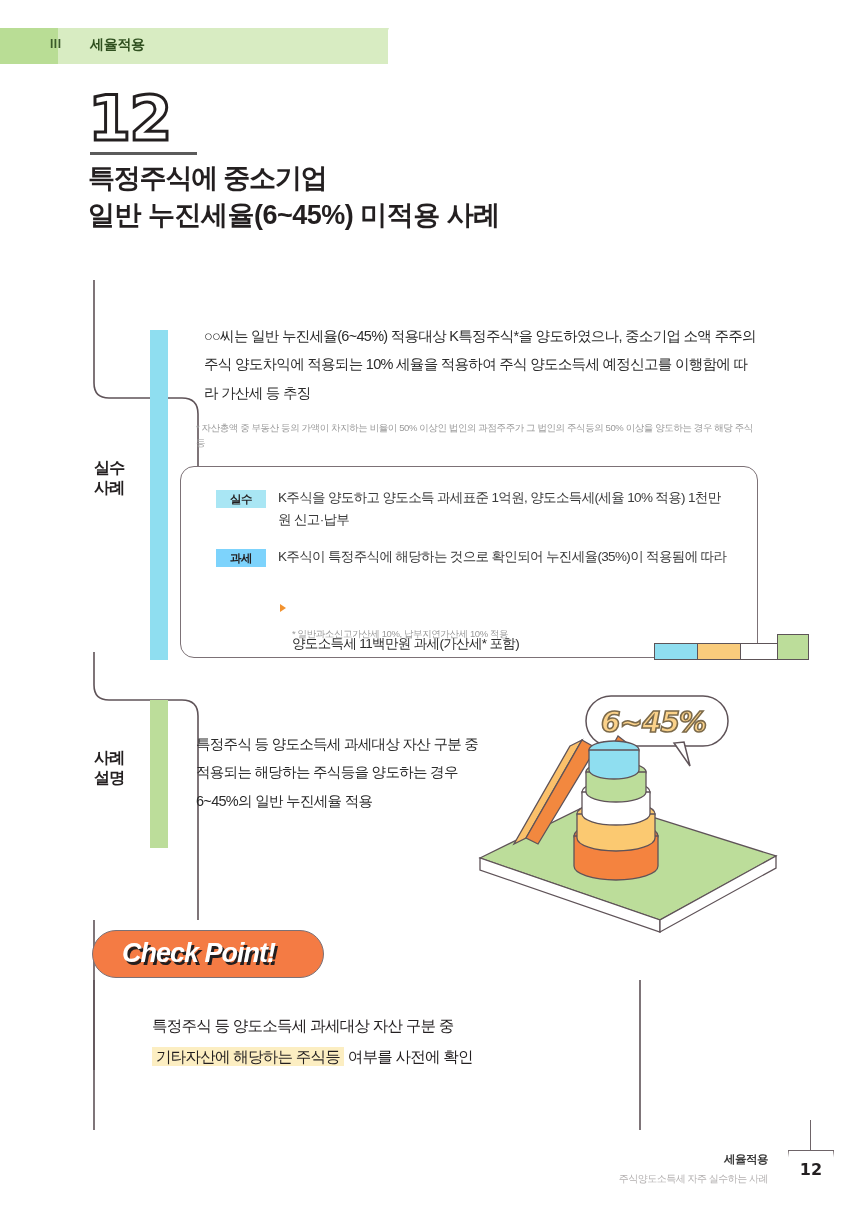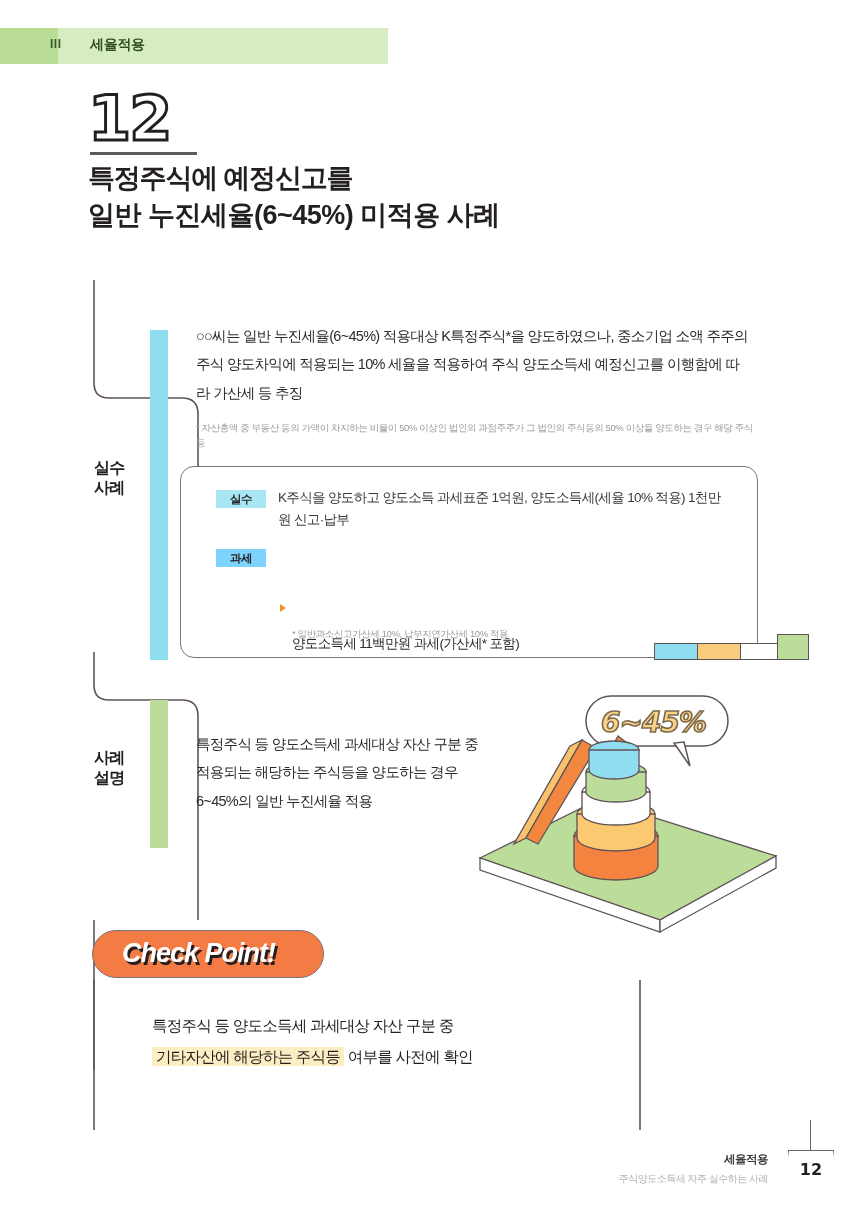--- a/index.html
+++ b/index.html
@@ -181,21 +181,21 @@
     <div class="hdr-light"></div>
     <div class="hdr-corner"></div>
     <div class="hdr-num">III</div>
     <div class="hdr-title">세율적용</div>
   </div>
 
   <div class="bignum">12</div>
   <div class="bignum-rule"></div>
 
   <div class="title">
-    <div>특정주식에 예정신고를</div>
+    <div>특정주식에 중소기업</div>
     <div class="l2">일반 누진세율(6~45%) 미적용 사례</div>
   </div>
 
   <svg class="conn" style="left:80px; top:280px; width:700px; height:850px;" viewBox="0 0 700 850">
 
     <path d="M 14 0 L 14 103 Q 14 118 29 118 L 102 118 Q 118 118 118 134 L 118 370"></path>
 
     <path d="M 118 370 L 560 370 L 700 370"></path>
 
     <path d="M 14 372 L 14 405 Q 14 420 29 420 L 102 420 Q 118 420 118 436 L 118 640"></path>
@@ -205,30 +205,31 @@
     <path d="M 14 700 L 14 855"></path>
     <path d="M 14 855 L 560 855 L 560 700"></path>
   </svg>
 
   <div class="sec-label" style="left:94px; top:458px; width:48px;">
     <div>실수</div>
     <div>사례</div>
   </div>
   <div class="bar cyan" style="left:150px; top:330px; height:330px;"></div>
 
-  <div class="para" style="left:196px; top:322px; width:555px;">○○씨는 일반 누진세율(6~45%) 적용대상 K특정주식*을 양도하였으나, 중소기업 소액 주주의 주식 양도차익에 적용되는 10% 세율을 적용하여 주식 양도소득세 예정신고를 이행함에 따라 가산세 등 추징</div>
+  <div class="para" style="left:204px; top:322px; width:555px;">○○씨는 일반 누진세율(6~45%) 적용대상 K특정주식*을 양도하였으나, 중소기업 소액 주주의 주식 양도차익에 적용되는 10% 세율을 적용하여 주식 양도소득세 예정신고를 이행함에 따라 가산세 등 추징</div>
 
   <div class="note" style="left:196px; top:421px; width:560px;">* 자산총액 중 부동산 등의 가액이 차지하는 비율이 50% 이상인 법인의 과점주주가 그 법인의 주식등의 50% 이상을 양도하는 경우 해당 주식등</div>
 
   <div class="innerbox" style="left:180px; top:466px; width:578px; height:192px;"></div>
 
   <div class="badge mistake" style="left:216px; top:490px;">실수</div>
   <div class="bx-text" style="left:278px; top:487px; width:452px;">K주식을 양도하고 양도소득 과세표준 1억원, 양도소득세(세율 10% 적용) 1천만원 신고·납부</div>
 
   <div class="badge tax" style="left:216px; top:549px;">과세</div>
+  <div class="bx-text" style="left:278px; top:546px; width:452px;">K주식이 특정주식에 해당하는 것으로 확인되어 누진세율(35%)이 적용됨에 따라</div>
 
   <div class="tri" style="left:280px; top:604px;"></div>
   <div class="bx-sub" style="left:292px; top:634px; width:420px;">양도소득세 11백만원 과세(가산세* 포함)</div>
 
   <div class="bx-note" style="left:292px; top:628px; width:430px;">* 일반과소신고가산세 10%, 납부지연가산세 10% 적용</div>
 
   <div class="tab t-cyan" style="left:654px; top:643px; width:44px;"></div>
   <div class="tab t-amber" style="left:697px; top:643px; width:44px;"></div>
   <div class="tab t-white" style="left:740px; top:643px; width:38px;"></div>
   <div class="tab t-green" style="left:777px; top:634px; width:32px; height:26px;"></div>

